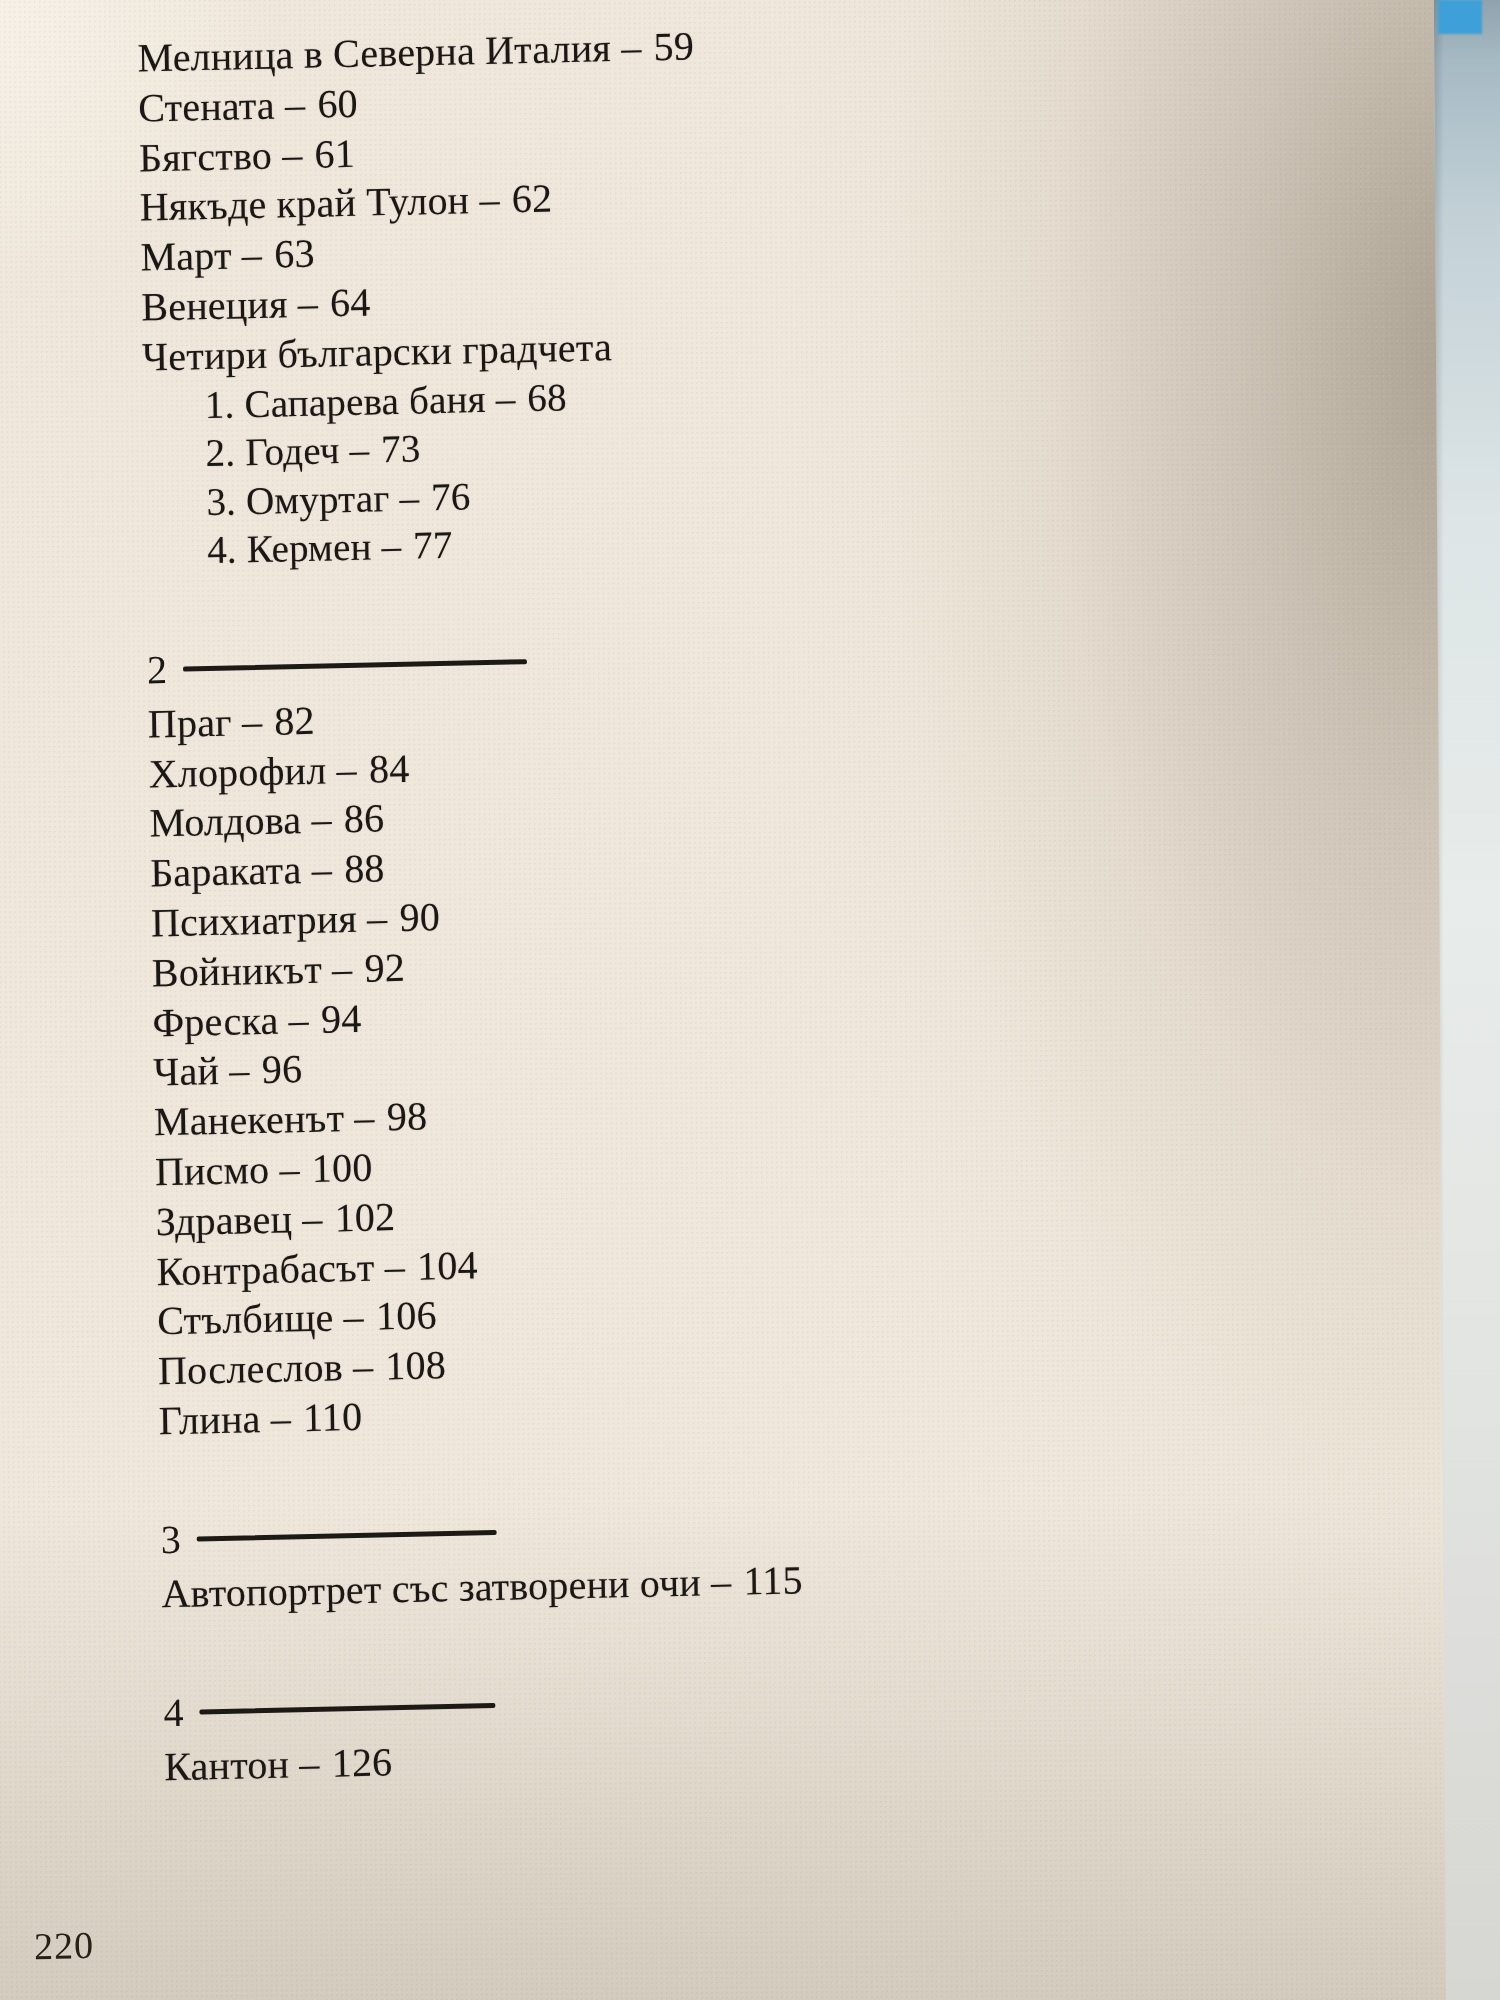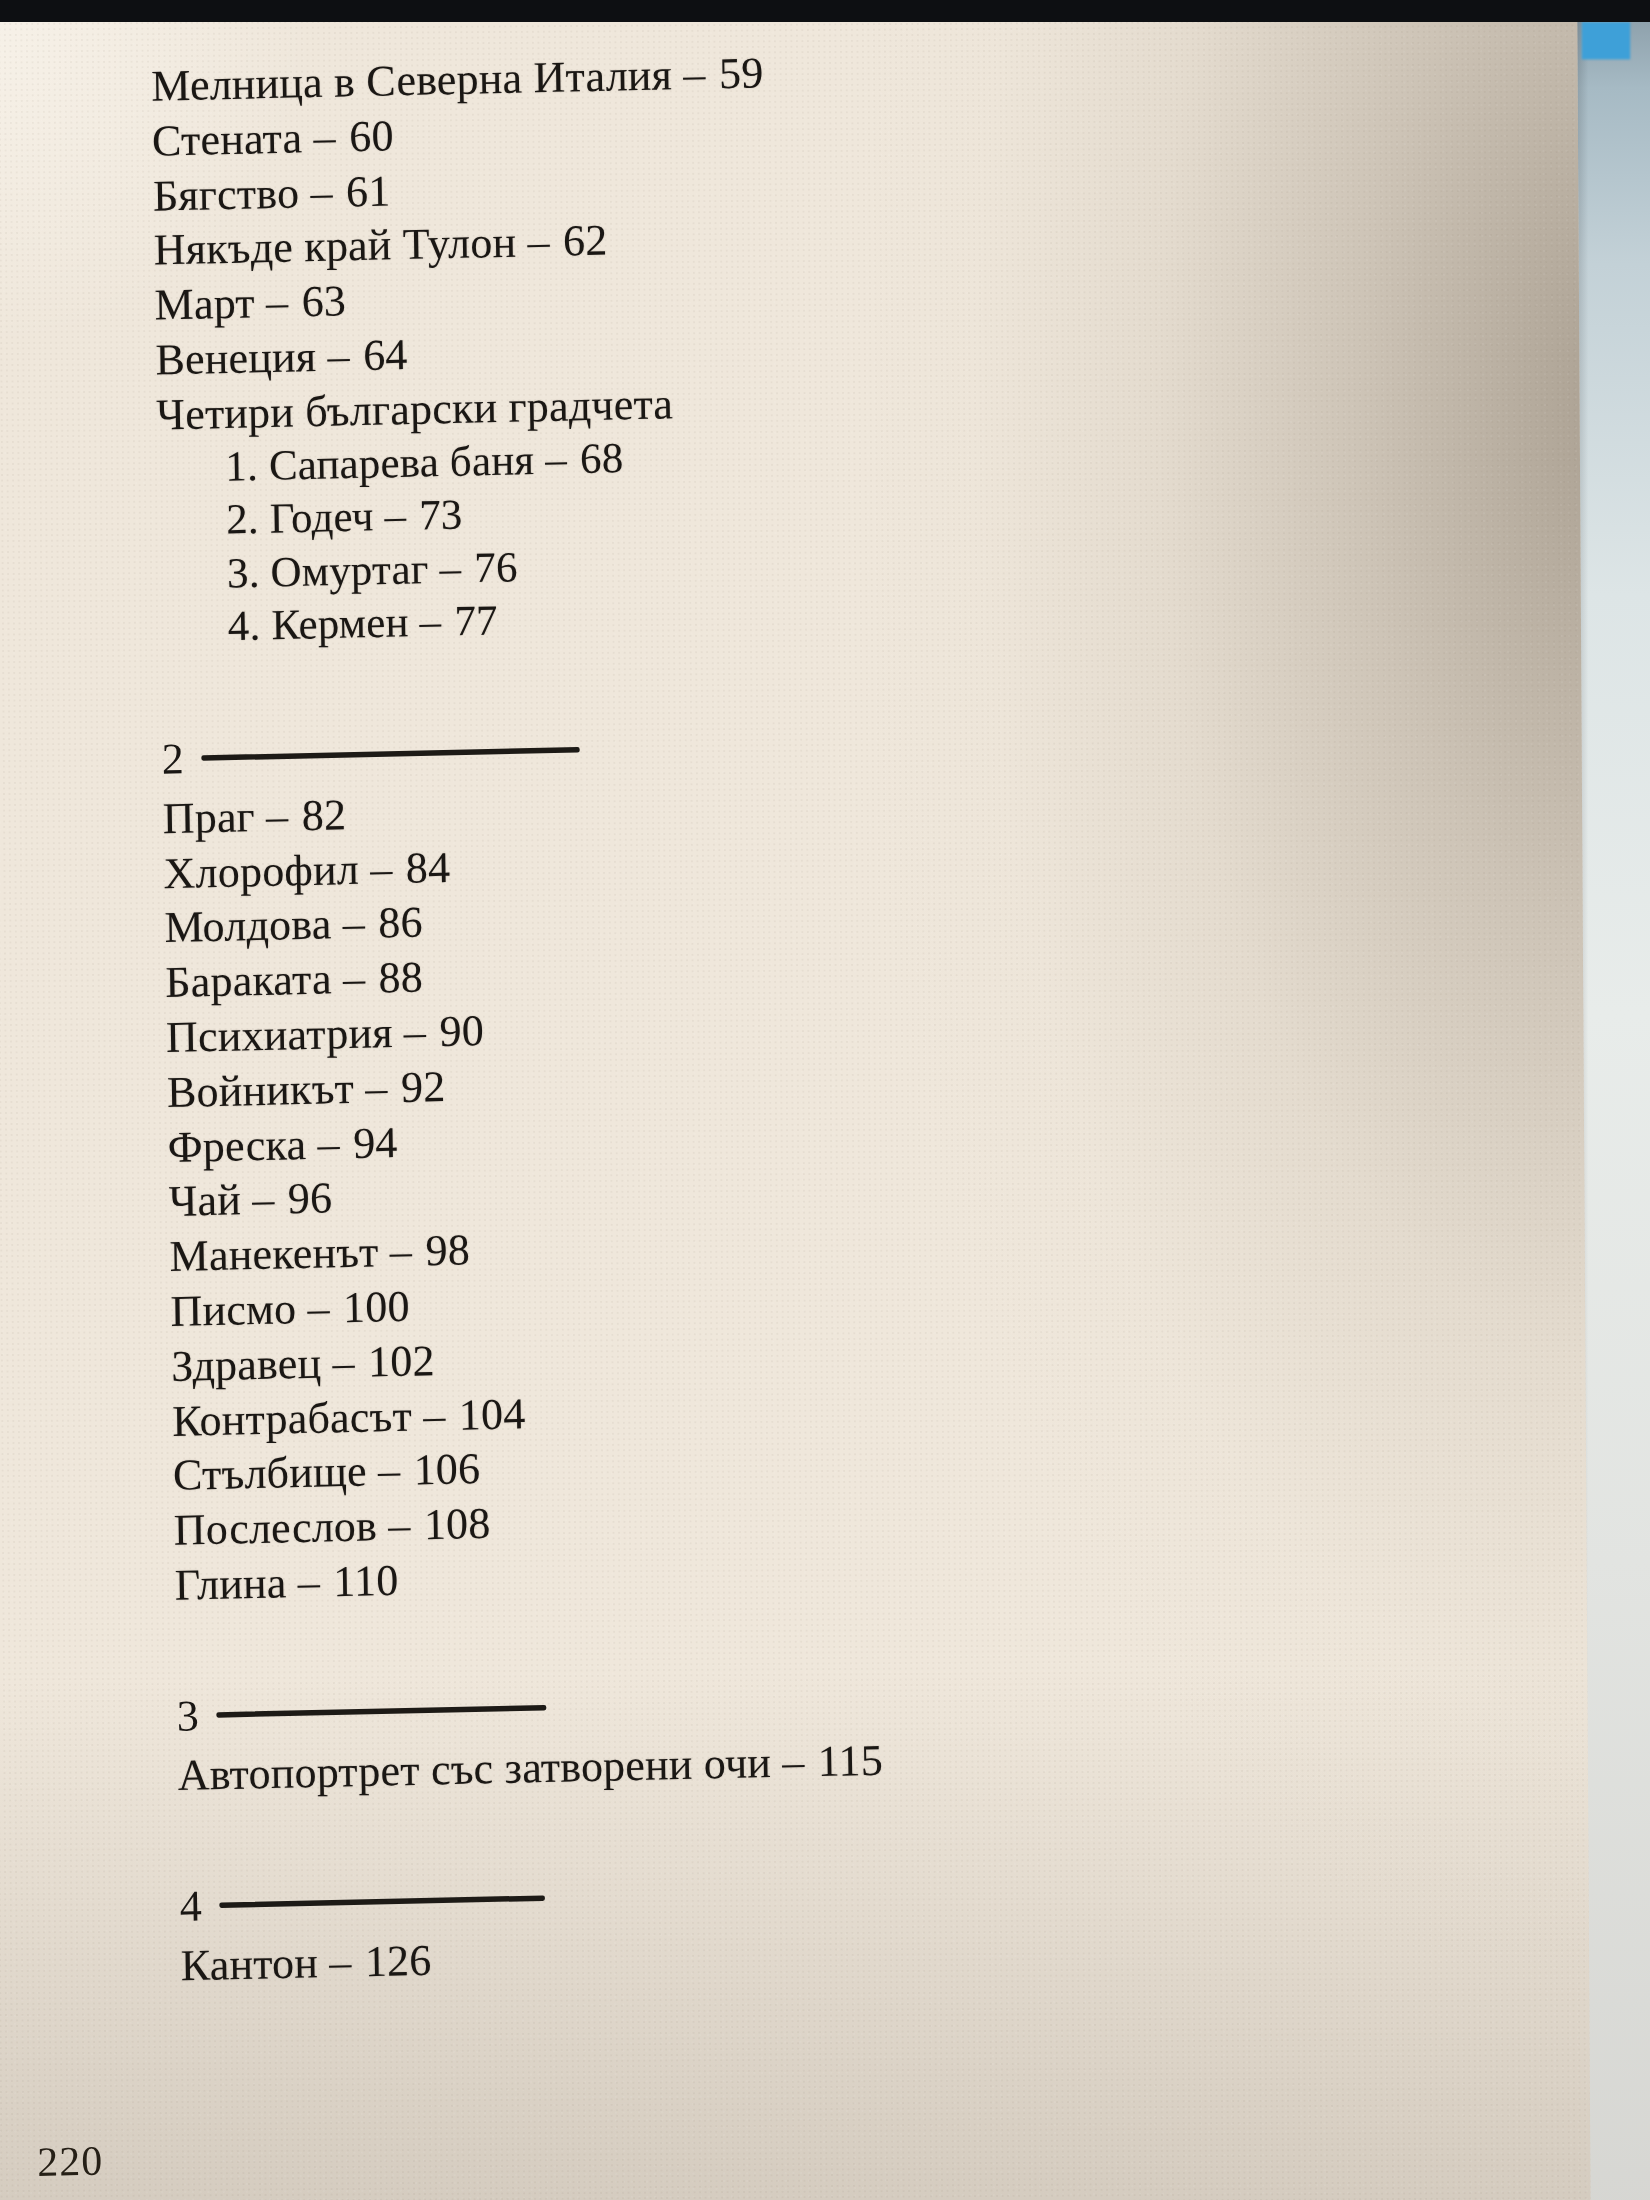--- a/index.html
+++ b/index.html
@@ -14,21 +14,20 @@
     background: #0d0f12;
     font-family: "Liberation Serif", serif;
   }
 
   
   .photo {
     position: absolute;
     inset: 0;
     overflow: hidden;
     background: #e5e5e5;
-    margin-top: 20px;
   }
 
   
   .right-strip {
     position: absolute;
     top: 0;
     right: 0;
     width: 86px;
     height: 2000px;
     background:

